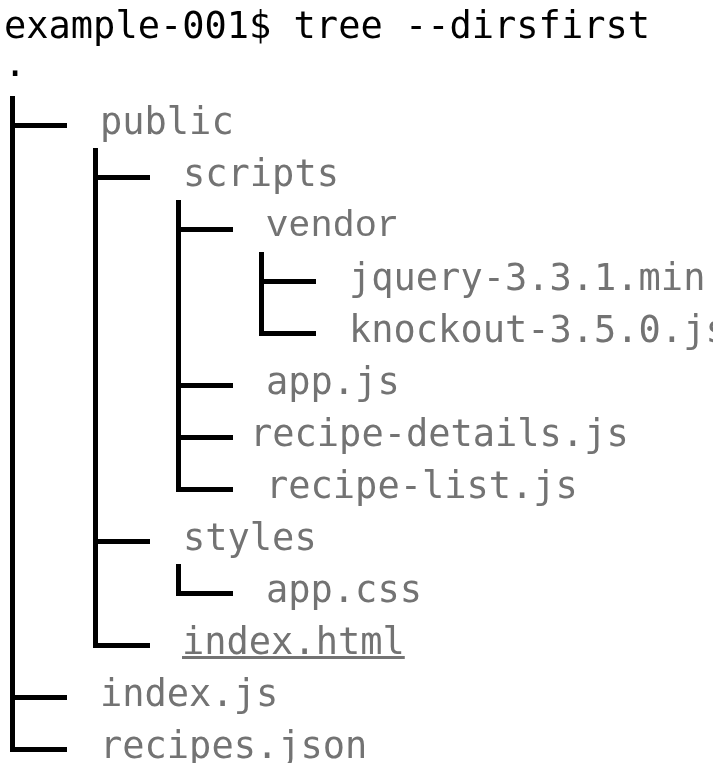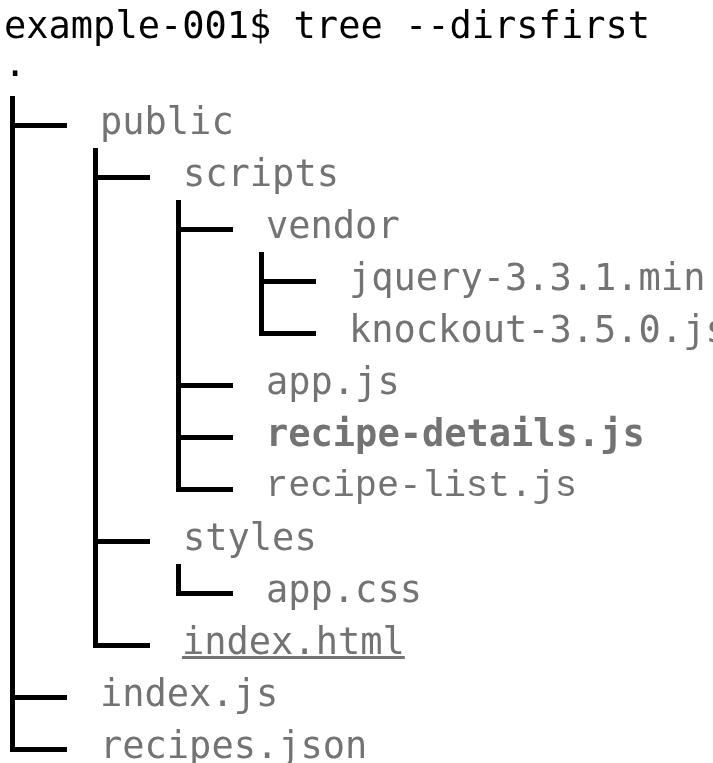--- a/index.html
+++ b/index.html
@@ -85,26 +85,26 @@
 
   <div class="prompt-line">example-001$ tree --dirsfirst</div>
 
   <div class="tree">
     <div class="tree-row">
       <span class="dot-row-label">.</span>
     </div>
     <div id="tree-rows">
         <div class="tree-row"><span class="g g-vert" style="left: 10px;"></span><span class="g g-horiz" style="left: 10px; width: 57px;"></span><span class="row-label" style="left: 100px;">public</span></div>
         <div class="tree-row"><span class="g g-vert" style="left: 10px;"></span><span class="g g-vert" style="left: 93px;"></span><span class="g g-horiz" style="left: 93px; width: 57px;"></span><span class="row-label" style="left: 183px;">scripts</span></div>
-        <div class="tree-row"><span class="g g-vert" style="left: 10px;"></span><span class="g g-vert" style="left: 93px;"></span><span class="g g-vert" style="left: 176px;"></span><span class="g g-horiz" style="left: 176px; width: 57px;"></span><span class="row-label" style="left: 266px;">vendor</span></div>
+        <div class="tree-row"><span class="g g-vert" style="left: 10px;"></span><span class="g g-vert" style="left: 93px;"></span><span class="g g-vert" style="left: 176px;"></span><span class="g g-horiz" style="left: 176px; width: 57px;"></span><span class="row-label" style="left: 266px; font-family: Liberation Mono, monospace;">vendor</span></div>
         <div class="tree-row"><span class="g g-vert" style="left: 10px;"></span><span class="g g-vert" style="left: 93px;"></span><span class="g g-vert" style="left: 176px;"></span><span class="g g-vert" style="left: 259px;"></span><span class="g g-horiz" style="left: 259px; width: 57px;"></span><span class="row-label" style="left: 349px;">jquery-3.3.1.min.js</span></div>
         <div class="tree-row"><span class="g g-vert" style="left: 10px;"></span><span class="g g-vert" style="left: 93px;"></span><span class="g g-vert" style="left: 176px;"></span><span class="g g-vert-half" style="left: 259px;"></span><span class="g g-horiz" style="left: 259px; width: 57px;"></span><span class="row-label" style="left: 349px;">knockout-3.5.0.js</span></div>
         <div class="tree-row"><span class="g g-vert" style="left: 10px;"></span><span class="g g-vert" style="left: 93px;"></span><span class="g g-vert" style="left: 176px;"></span><span class="g g-horiz" style="left: 176px; width: 57px;"></span><span class="row-label" style="left: 266px; text-align: right;">app.js</span></div>
-        <div class="tree-row"><span class="g g-vert" style="left: 10px;"></span><span class="g g-vert" style="left: 93px;"></span><span class="g g-vert" style="left: 176px;"></span><span class="g g-horiz" style="left: 176px; width: 57px;"></span><span class="row-label" style="left: 266px; font-weight: bold;">recipe-details.js</span></div>
-        <div class="tree-row"><span class="g g-vert" style="left: 10px;"></span><span class="g g-vert" style="left: 93px;"></span><span class="g g-vert-half" style="left: 176px;"></span><span class="g g-horiz" style="left: 176px; width: 57px;"></span><span class="row-label" style="left: 266px; font-family: Liberation Mono, monospace;">recipe-list.js</span></div>
+        <div class="tree-row"><span class="g g-vert" style="left: 10px;"></span><span class="g g-vert" style="left: 93px;"></span><span class="g g-vert" style="left: 176px;"></span><span class="g g-horiz" style="left: 176px; width: 57px;"></span><span class="row-label" style="left: 250px;">recipe-details.js</span></div>
+        <div class="tree-row"><span class="g g-vert" style="left: 10px;"></span><span class="g g-vert" style="left: 93px;"></span><span class="g g-vert-half" style="left: 176px;"></span><span class="g g-horiz" style="left: 176px; width: 57px;"></span><span class="row-label" style="left: 266px;">recipe-list.js</span></div>
         <div class="tree-row"><span class="g g-vert" style="left: 10px;"></span><span class="g g-vert" style="left: 93px;"></span><span class="g g-horiz" style="left: 93px; width: 57px;"></span><span class="row-label" style="left: 183px;">styles</span></div>
         <div class="tree-row"><span class="g g-vert" style="left: 10px;"></span><span class="g g-vert" style="left: 93px;"></span><span class="g g-vert-half" style="left: 176px;"></span><span class="g g-horiz" style="left: 176px; width: 57px;"></span><span class="row-label" style="left: 266px;">app.css</span></div>
         <div class="tree-row"><span class="g g-vert" style="left: 10px;"></span><span class="g g-vert-half" style="left: 93px;"></span><span class="g g-horiz" style="left: 93px; width: 57px;"></span><span class="row-label" style="left: 182px; text-decoration: underline;">index.html</span></div>
         <div class="tree-row"><span class="g g-vert" style="left: 10px;"></span><span class="g g-horiz" style="left: 10px; width: 57px;"></span><span class="row-label" style="left: 100px;">index.js</span></div>
         <div class="tree-row"><span class="g g-vert-half" style="left: 10px;"></span><span class="g g-horiz" style="left: 10px; width: 57px;"></span><span class="row-label" style="left: 100px;">recipes.json</span></div>
       </div>
   </div>
 
 </div>
 

